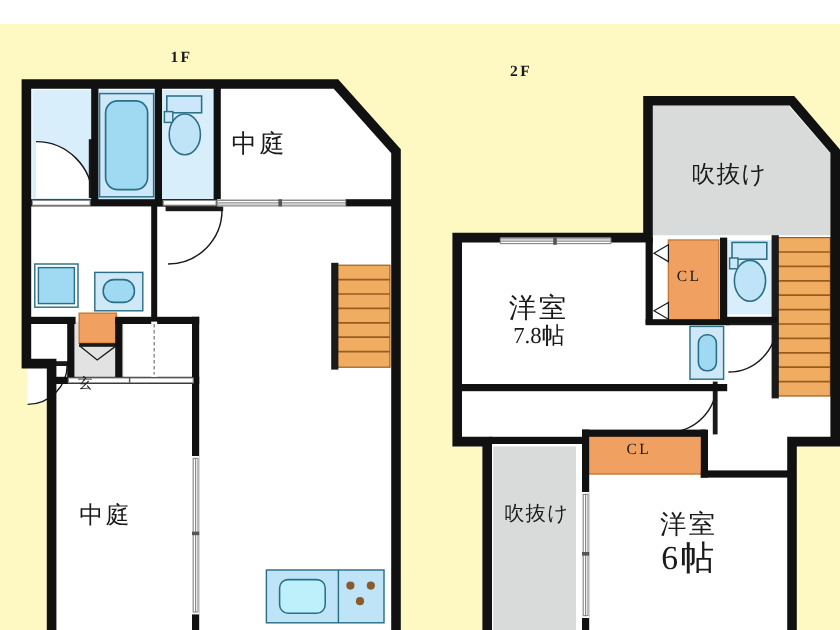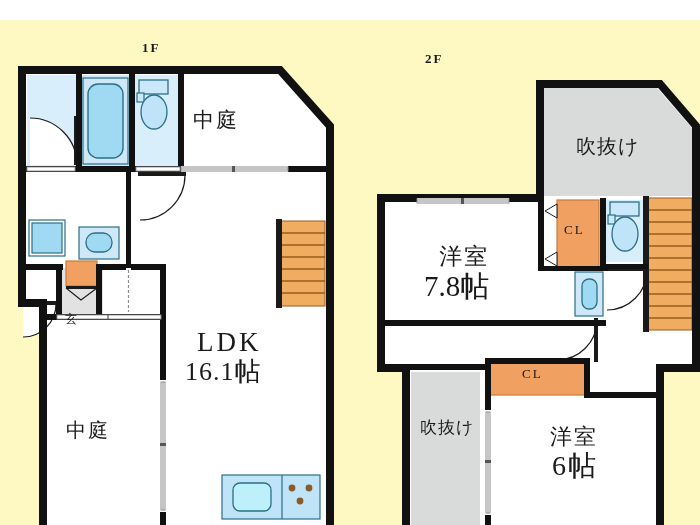--- a/index.html
+++ b/index.html
@@ -37,37 +37,37 @@
     white-space: nowrap;
   }
   #label-1f { left: 142px; top: 20px; }
   #label-2f { left: 425px; top: 31px; }
 
   .rm {
     position: absolute;
     font-family: "Liberation Serif", "DejaVu Serif", serif;
     color: #1a1a1a;
     white-space: nowrap;
-    text-align: right;
+    text-align: center;
     line-height: 1.12;
   }
   .rm .l1 { display: block; }
   .rm .l2 { display: block; }
 
   
   #lbl-nakaniwa-1   { left: 193px; top: 89px;  font-size: 21px; letter-spacing: 2px; }
   #lbl-ldk          { left: 185px; top: 307px; font-size: 27px; letter-spacing: 3px; }
   #lbl-ldk .l2      { font-size: 26px; letter-spacing: 1px; }
   #lbl-genkan       { left: 65px;  top: 293px; font-size: 12px; }
   #lbl-nakaniwa-2   { left: 66px;  top: 399px; font-size: 20px; letter-spacing: 2px; }
 
   
   #lbl-fukinuke-1   { left: 576px; top: 115px; font-size: 20px; letter-spacing: 1px; }
   #lbl-yoshitsu-78  { left: 424px; top: 224px; font-size: 23px; letter-spacing: 2px; }
-  #lbl-yoshitsu-78 .l2 { font-size: 29px; letter-spacing: 0px; font-family: Liberation Serif, serif; }
+  #lbl-yoshitsu-78 .l2 { font-size: 19px; letter-spacing: 0px; font-family: Liberation Serif, serif; }
   #lbl-cl-upper     { left: 564px; top: 203px; font-size: 13px; letter-spacing: 2px; }
   #lbl-cl-lower     { left: 522px; top: 347px; font-size: 13px; letter-spacing: 2px; }
   #lbl-fukinuke-2   { left: 420px; top: 398px; font-size: 17px; letter-spacing: 1px; }
   #lbl-yoshitsu-6   { left: 550px; top: 405px; font-size: 22px; letter-spacing: 2px; }
   #lbl-yoshitsu-6 .l2 { font-size: 28px; }
 </style>
 </head>
 <body>
 
 <div id="root">
@@ -291,24 +291,20 @@
         <rect x="485" y="390" width="6" height="105" fill="#ffffff"></rect>
         <rect x="486" y="392" width="4" height="101" fill="#ffffff" stroke="#8c8c8c" stroke-width="1"></rect>
         <line x1="488" y1="392" x2="488" y2="493" stroke="#8c8c8c" stroke-width="1"></line>
         <rect x="485" y="440" width="6" height="3" fill="#555555"></rect>
       </g>
     </g>
   </svg>
 
   <div class="rm" id="lbl-nakaniwa-1">中庭</div>
 
-  <div class="rm" id="lbl-ldk">
-    <span class="l1">LDK</span>
-    <span class="l2">16.1帖</span>
-  </div>
 
   <div class="rm" id="lbl-genkan">玄</div>
 
   <div class="rm" id="lbl-nakaniwa-2">中庭</div>
 
   <div class="rm" id="lbl-fukinuke-1">吹抜け</div>
 
   <div class="rm" id="lbl-yoshitsu-78">
     <span class="l1">洋室</span>
     <span class="l2">7.8帖</span>

